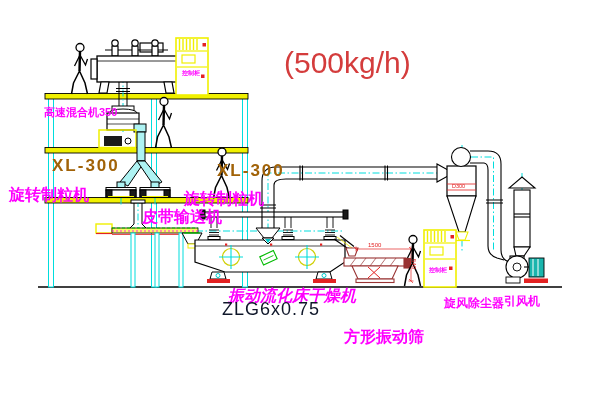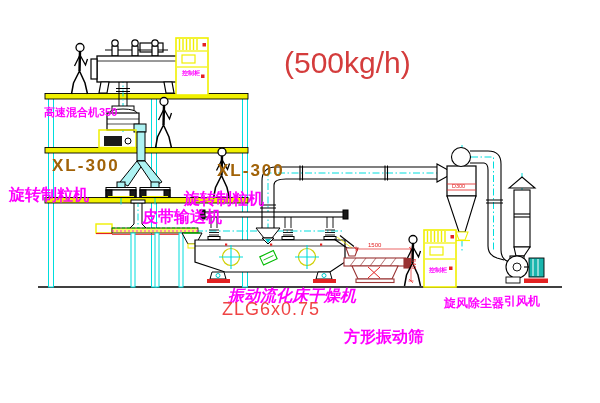--- a/index.html
+++ b/index.html
@@ -3,21 +3,21 @@
 <meta charset="utf-8">
 <style>
   html,body{margin:0;padding:0;background:#fff;}
   .canvas{position:relative;width:600px;height:403px;background:#ffffff;overflow:hidden;
           font-family:"Liberation Sans",sans-serif;}
   .canvas svg{position:absolute;left:0;top:0;}
   .label{position:absolute;line-height:1;white-space:nowrap;color:#ff00ff;font-weight:bold;}
   .lbl-10{font-size:16px;}
   .lbl-11{font-size:11px;}
   .lbl-8{font-size:12px;}
-  .model{font-weight:normal;font-size:18px;letter-spacing:1px;color:#ef4444;}
+  .model{font-weight:normal;font-size:18px;letter-spacing:1px;color:#0f172a;}
   .model-big{font-weight:bold;font-size:17px;letter-spacing:2px;color:#a16207;margin-left:40px;}
   .title-row{position:absolute;left:282px;top:46px;display:flex;align-items:baseline;color:#d43c3c;}
   .title-zh{font-size:16px;font-weight:bold;letter-spacing:1px;}
   .title-cap{font-size:30px;font-weight:normal;margin-left:2px;}
   .dim{position:absolute;color:#e32222;font-weight:normal;line-height:1;white-space:nowrap;}
   .dim-6{font-size:6px;}
   .dim-v{writing-mode:vertical-rl;}
   .cab-txt{position:absolute;font-size:6px;color:#ff00ff;font-weight:bold;line-height:1;}
 </style>
 </head>

